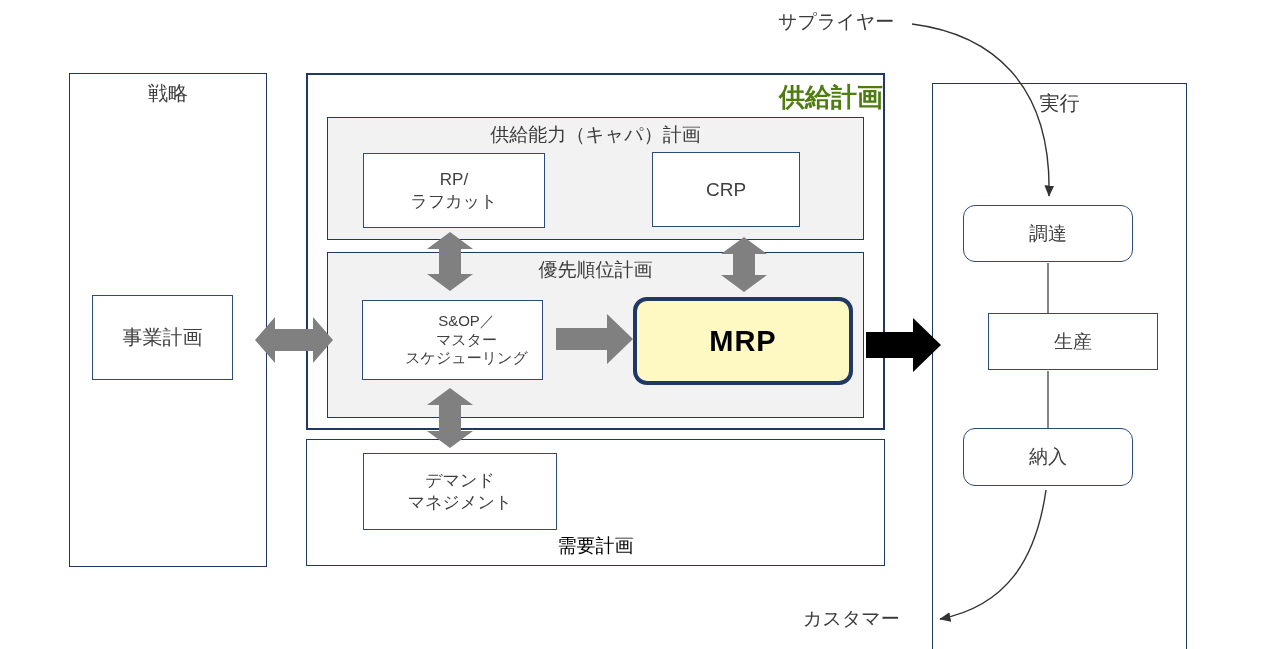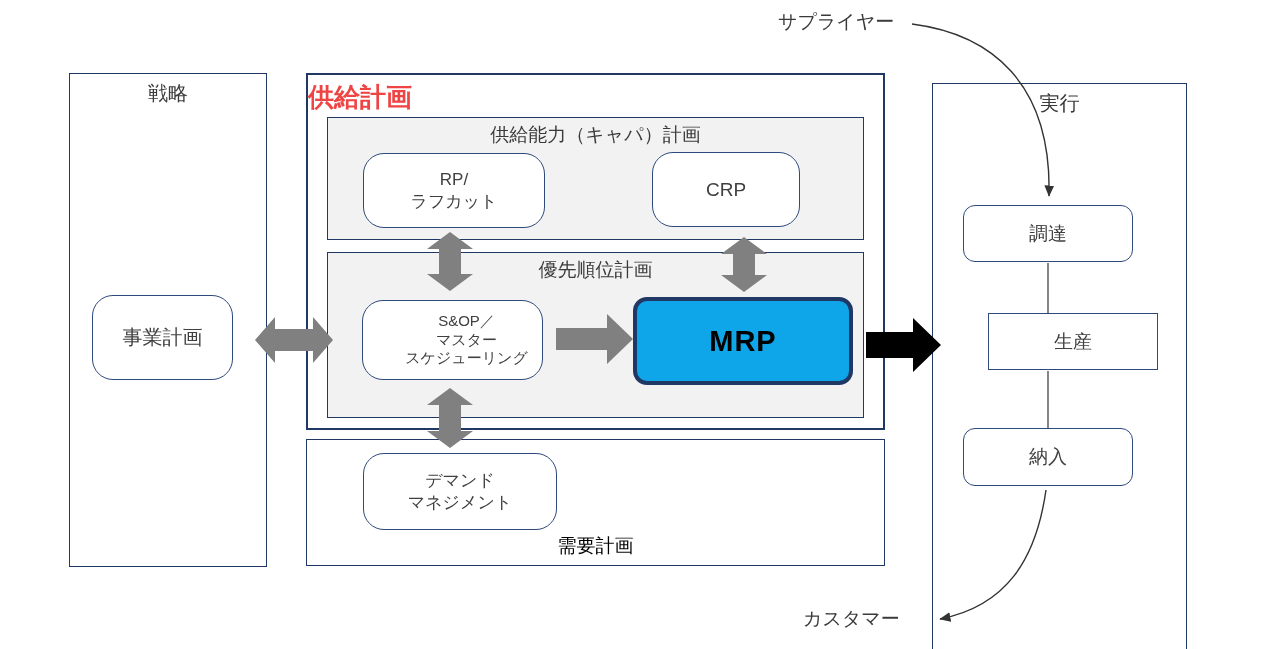--- a/index.html
+++ b/index.html
@@ -7,34 +7,34 @@
     position:relative;width:1280px;height:649px;background:#ffffff;
     font-family:"Liberation Sans","DejaVu Sans",sans-serif;color:#404040;
     overflow:hidden;
   }
   .abs{position:absolute;box-sizing:border-box;}
   .frame{border:1.5px solid #1f3864;background:#ffffff;}
   .frame-title{position:absolute;top:6px;left:0;width:100%;text-align:center;font-size:20px;color:#3a3a3a;}
   .panel{border:1px solid #1f3864;background:#f2f2f2;}
   .panel-title{position:absolute;top:4px;left:0;width:100%;text-align:center;font-size:19px;color:#3a3a3a;}
   .node{
-    border:1.3px solid #2e4a7d;border-radius:21px;background:#ffffff;
+    border:1.3px solid #2e4a7d;border-radius:0;background:#ffffff;
     display:flex;align-items:center;justify-content:center;text-align:center;
     font-size:19px;color:#404040;white-space:pre-line;line-height:1.25;
   }
   .node.small{font-size:15px;padding-left:28px;}
   .node.mid{font-size:17px;}
   .mrp{
-    border:4px solid #1f3864;border-radius:14px;background:#0ea5e9;
+    border:4px solid #1f3864;border-radius:14px;background:#fef9c3;
     display:flex;align-items:center;justify-content:center;
     font-size:29px;font-weight:bold;color:#000000;letter-spacing:1px;
   }
   .big-title{
-    position:absolute;top:5px;left:0;width:100%;text-align:left;
-    font-size:26px;font-weight:bold;color:#ef4444;
+    position:absolute;top:5px;left:0;width:100%;text-align:right;
+    font-size:26px;font-weight:bold;color:#4d7c0f;
   }
   .ext-label{position:absolute;font-size:19px;color:#3a3a3a;white-space:nowrap;}
   svg.overlay{position:absolute;left:0;top:0;width:1280px;height:649px;pointer-events:none;}
 </style>
 </head>
 <body>
 
 <div id="canvas">
 
   <div class="abs frame" style="left:69px;top:73px;width:198px;height:494px;padding-left:20px;">

